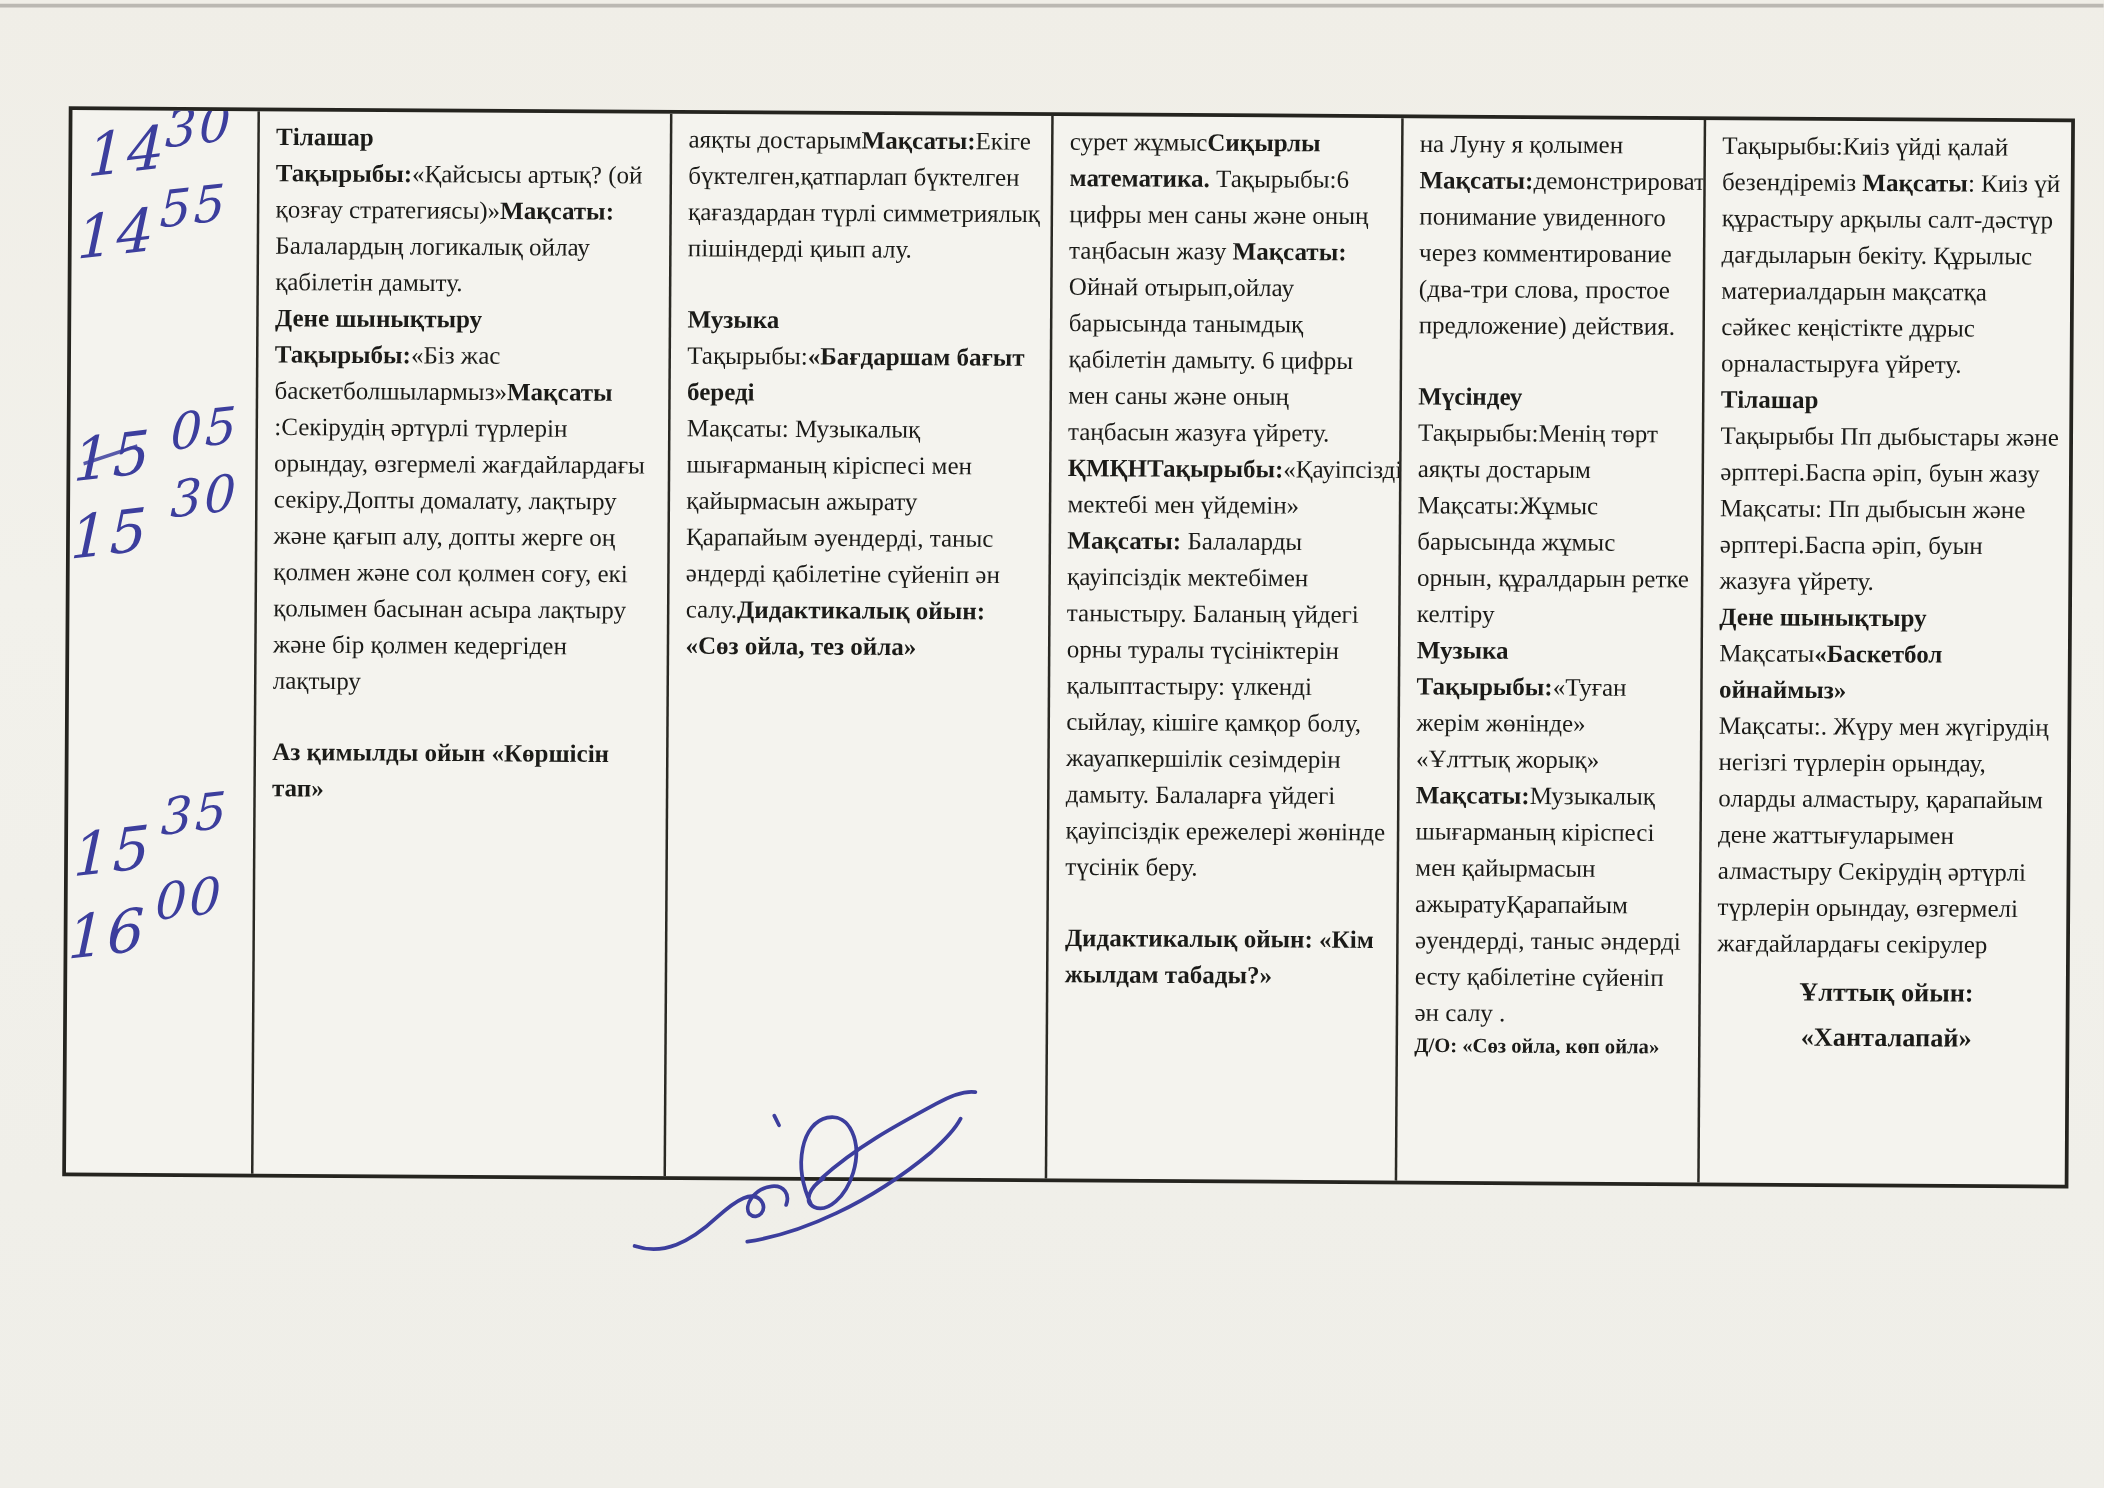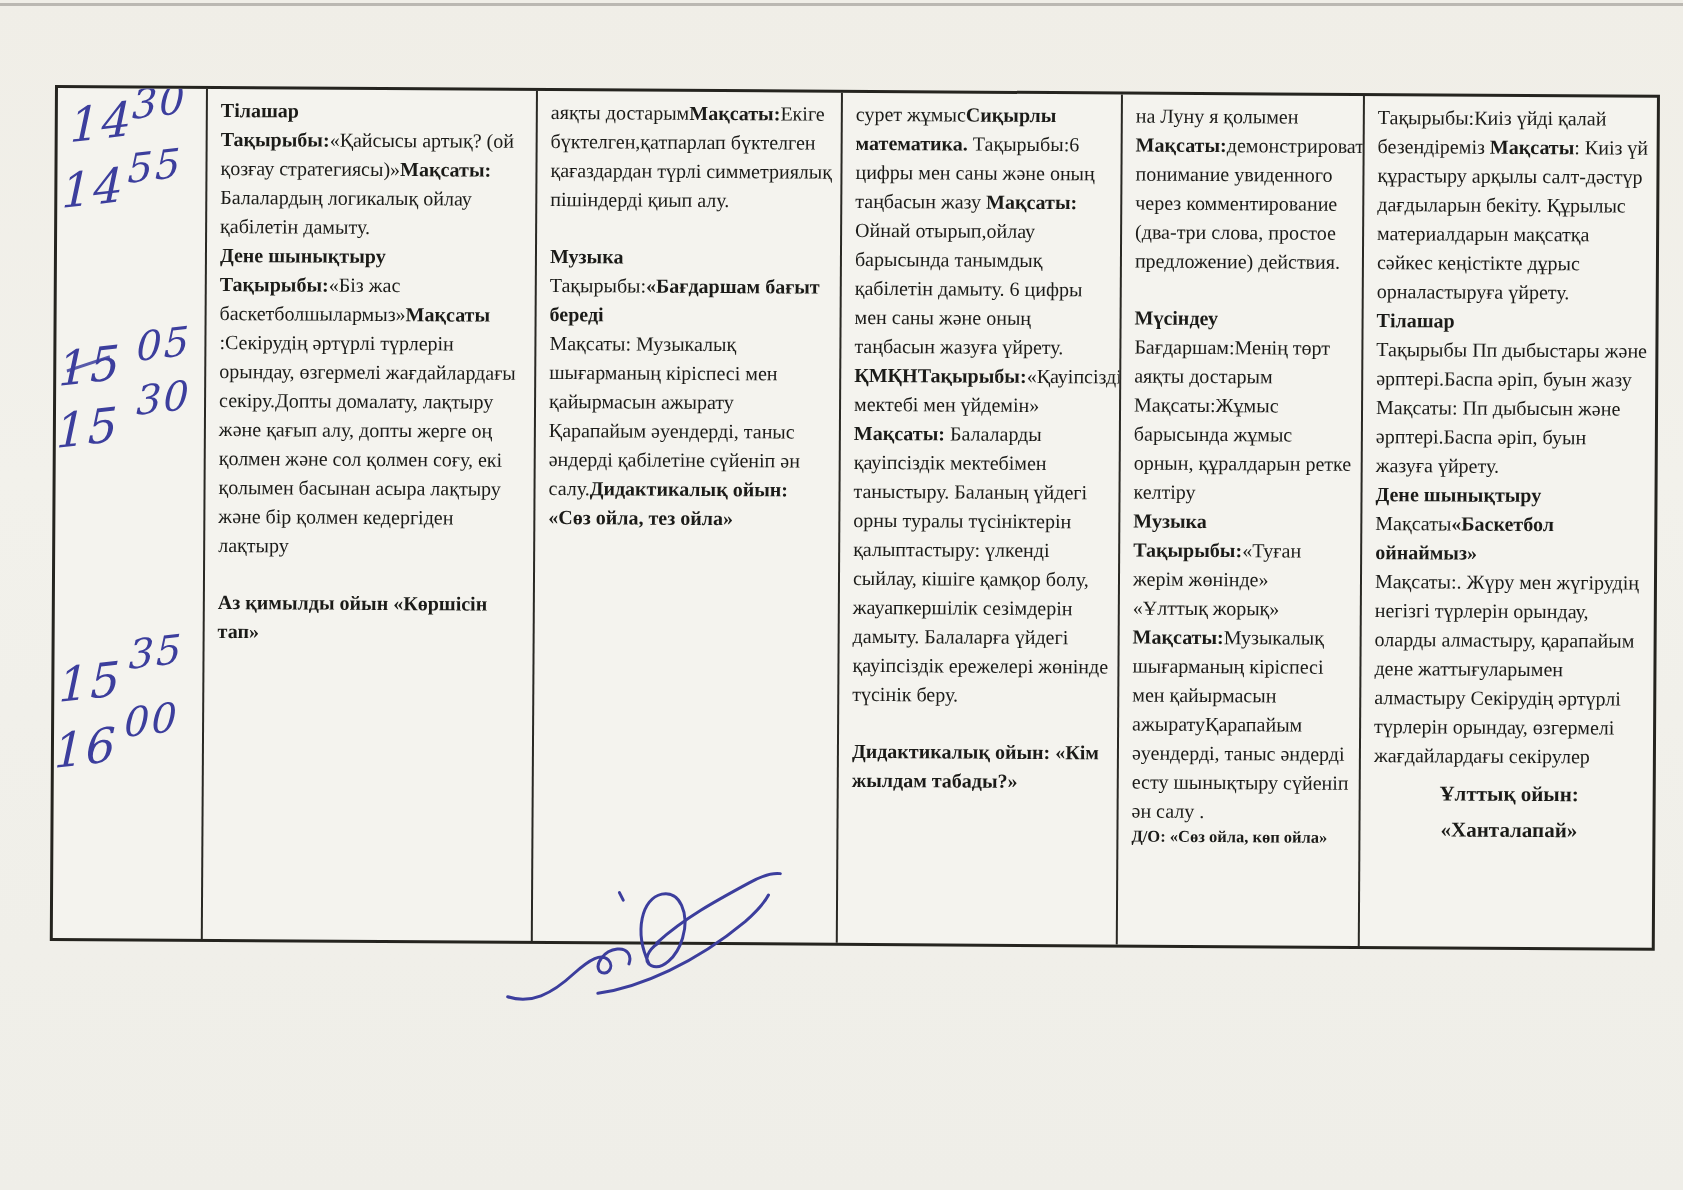--- a/index.html
+++ b/index.html
@@ -114,26 +114,26 @@
       <p><span class="b">ҚМҚНТақырыбы:</span><span>«Қауіпсіздік мектебі мен үйдемін»</span></p>
       <p><span class="b">Мақсаты:</span><span> Балаларды қауіпсіздік мектебімен таныстыру. Баланың үйдегі орны туралы түсініктерін қалыптастыру: үлкенді сыйлау, кішіге қамқор болу, жауапкершілік сезімдерін дамыту. Балаларға үйдегі қауіпсіздік ережелері жөнінде түсінік беру.</span></p>
       <p class="gap"></p>
       <p><span class="b">Дидактикалық ойын: «Кім жылдам табады?»</span></p>
     </div>
   <div class="cell">
       <p><span>на Луну я қолымен</span></p>
       <p><span class="b">Мақсаты:</span><span>демонстрировать понимание увиденного через комментирование (два-три слова, простое предложение) действия.</span></p>
       <p class="gap"></p>
       <p><span class="b">Мүсіндеу</span></p>
-      <p><span>Бағдаршам:Менің төрт аяқты достарым</span></p>
+      <p><span>Тақырыбы:Менің төрт аяқты достарым</span></p>
       <p><span>Мақсаты:Жұмыс барысында жұмыс орнын, құралдарын ретке келтіру</span></p>
       <p><span class="b">Музыка</span></p>
       <p><span class="b">Тақырыбы:</span><span>«Туған жерім жөнінде»</span></p>
       <p><span> «Ұлттық жорық»</span></p>
-      <p><span class="b">Мақсаты:</span><span>Музыкалық шығарманың кіріспесі мен қайырмасын ажыратуҚарапайым әуендерді, таныс әндерді есту шынықтыру сүйеніп ән салу .</span></p>
+      <p><span class="b">Мақсаты:</span><span>Музыкалық шығарманың кіріспесі мен қайырмасын ажыратуҚарапайым әуендерді, таныс әндерді есту қабілетіне сүйеніп ән салу .</span></p>
       <p class="small"><span class="b">Д/О: «Сөз ойла, көп ойла»</span></p>
     </div>
   <div class="cell">
       <p><span>Тақырыбы:Киіз үйді қалай безендіреміз  </span><span class="b">Мақсаты</span><span>: Киіз үй құрастыру арқылы  салт-дәстүр дағдыларын бекіту. Құрылыс материалдарын мақсатқа сәйкес кеңістікте дұрыс орналастыруға үйрету.</span></p>
       <p><span class="b">Тілашар</span></p>
       <p><span>Тақырыбы Пп дыбыстары және әрптері.Баспа әріп, буын жазу</span></p>
       <p><span>Мақсаты: Пп дыбысын және әрптері.Баспа әріп, буын жазуға үйрету.</span></p>
       <p><span class="b">Дене шынықтыру</span></p>
       <p><span>Мақсаты</span><span class="b">«Баскетбол ойнаймыз»</span></p>
       <p><span> Мақсаты:. Жүру мен жүгірудің негізгі түрлерін орындау, оларды алмастыру, қарапайым дене жаттығуларымен алмастыру Секірудің әртүрлі түрлерін орындау, өзгермелі жағдайлардағы секірулер</span></p>

